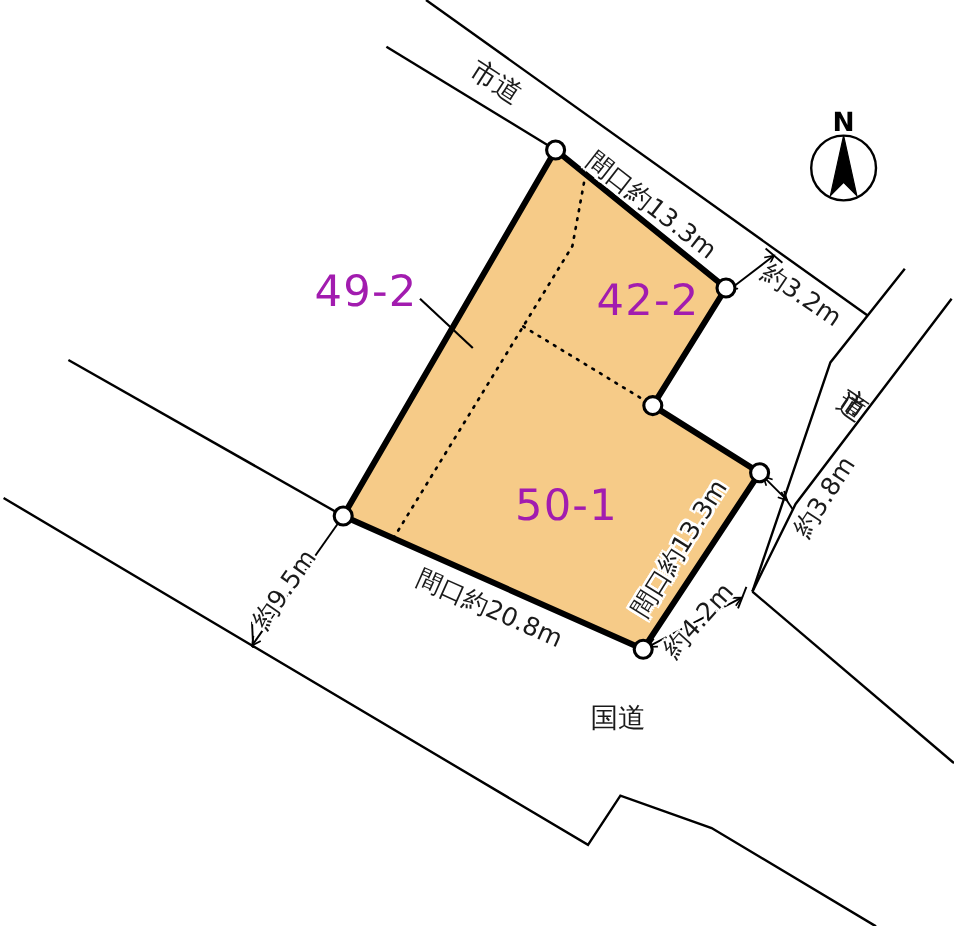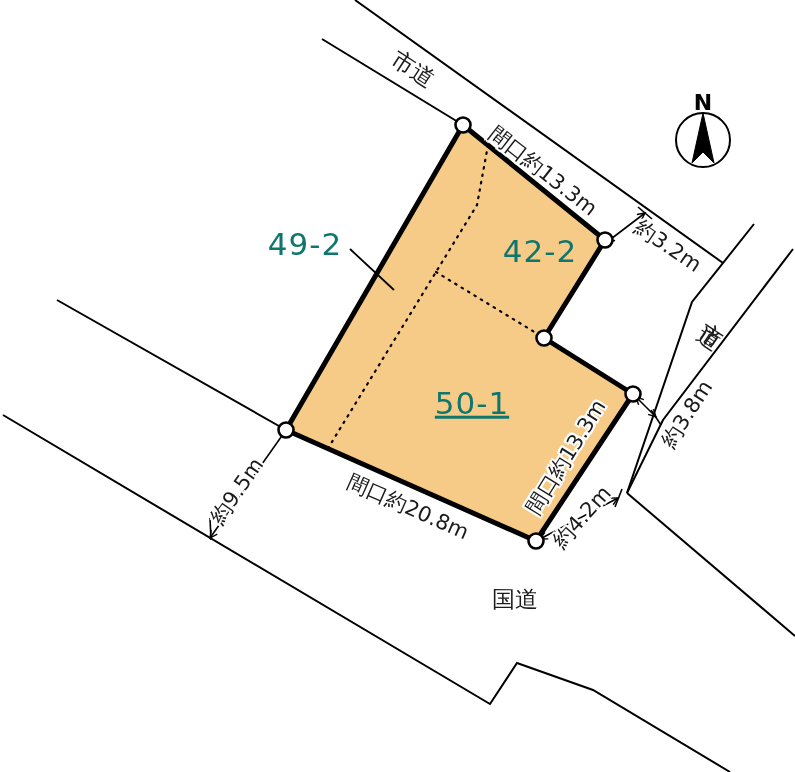--- a/index.html
+++ b/index.html
@@ -10,21 +10,21 @@
     overflow:hidden;
     font-family:"DejaVu Sans","Liberation Sans",sans-serif;
   }
   #canvas svg{position:absolute;left:0;top:0;}
   .lbl{
     position:absolute;
     color:#1a1a1a;
     white-space:nowrap;
     line-height:1.05;
   }
-  .parcel-num{font-size:31px;letter-spacing:1px;color:#0f766e;}
+  .parcel-num{font-size:36px;letter-spacing:1px;color:#a21caf;}
   .road-name{font-size:23px;color:#1a1a1a;}
   .meas{font-size:21px;color:#1a1a1a;}
   .halo{
     text-shadow:
       -2px -2px 0 #fff, 2px -2px 0 #fff, -2px 2px 0 #fff, 2px 2px 0 #fff,
       -2px 0 0 #fff, 2px 0 0 #fff, 0 -2px 0 #fff, 0 2px 0 #fff,
       -1px -1px 0 #fff, 1px 1px 0 #fff;
   }
   .vert{writing-mode:vertical-rl;text-orientation:upright;letter-spacing:5px;}
   .compass-n{font-size:22px;font-weight:bold;color:#000;}
@@ -80,21 +80,21 @@
     <g>
       <circle cx="703" cy="140" r="27" fill="none" stroke="#000" stroke-width="2"></circle>
       <polygon points="703,113 714,163 703,152 692,163" fill="#000" stroke="#000" stroke-width="1"></polygon>
     </g>
   </svg>
 
   <div class="lbl compass-n" style="left:703px;top:103px;transform:translate(-50%,-50%);">N</div>
 
   <div class="lbl parcel-num" style="left:305px;top:244px;transform:translate(-50%,-50%);">49-2</div>
   <div class="lbl parcel-num" style="left:540px;top:251px;transform:translate(-50%,-50%);">42-2</div>
-  <div class="lbl parcel-num" style="left:472px;top:403px;transform:translate(-50%,-50%);text-decoration:underline;">50-1</div>
+  <div class="lbl parcel-num" style="left:472px;top:422px;transform:translate(-50%,-50%);">50-1</div>
 
   <div class="lbl road-name" style="left:413px;top:69px;transform:translate(-50%,-50%) rotate(33deg);">市道</div>
   <div class="lbl road-name vert" style="left:726px;top:314px;transform:translate(-50%,-50%) rotate(34deg);">市道</div>
   <div class="lbl road-name" style="left:515px;top:599px;transform:translate(-50%,-50%);">国道</div>
 
   <div class="lbl meas halo" style="left:543px;top:171px;transform:translate(-50%,-50%) rotate(38deg);">間口約13.3m</div>
   <div class="lbl meas halo" style="left:668px;top:246px;transform:translate(-50%,-50%) rotate(34deg);">約3.2m</div>
   <div class="lbl meas halo" style="left:687px;top:414px;transform:translate(-50%,-50%) rotate(-57deg);">約3.8m</div>
   <div class="lbl meas halo" style="left:566px;top:457px;transform:translate(-50%,-50%) rotate(-58deg);">間口約13.3m</div>
   <div class="lbl meas halo" style="left:582px;top:517px;transform:translate(-50%,-50%) rotate(-48deg);">約4.2m</div>

